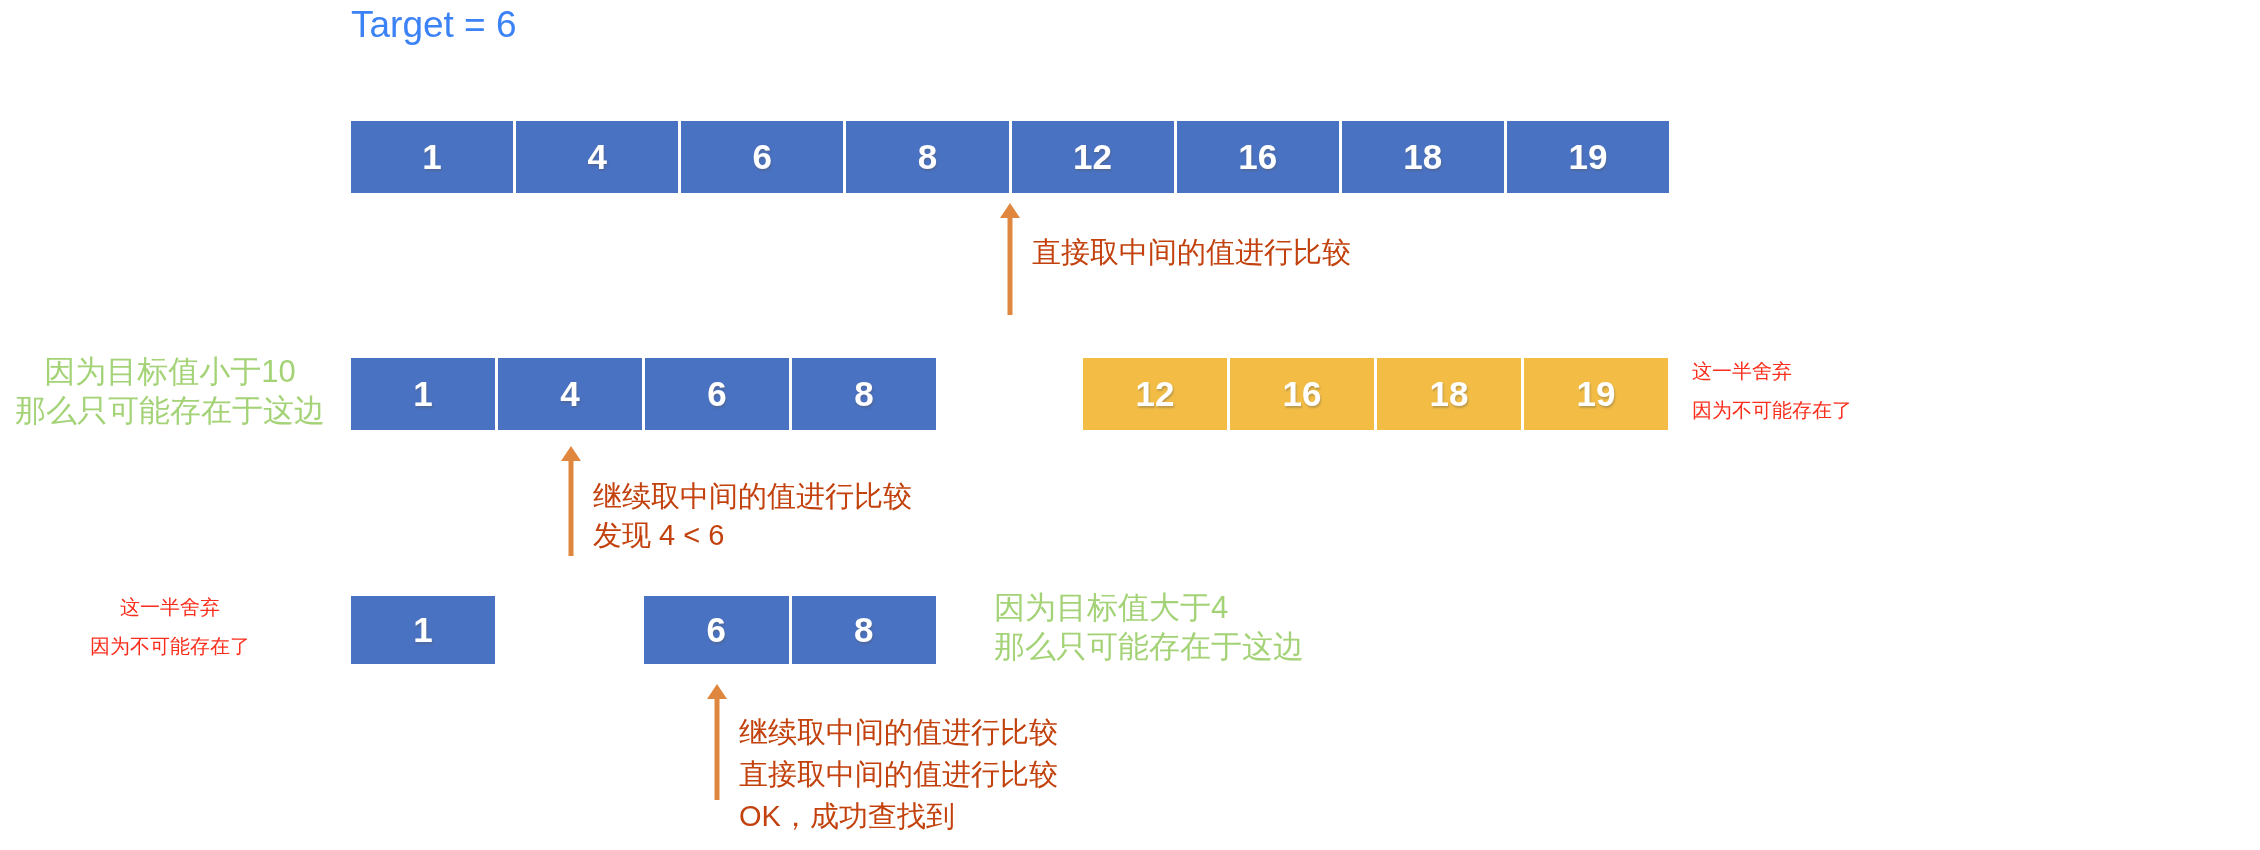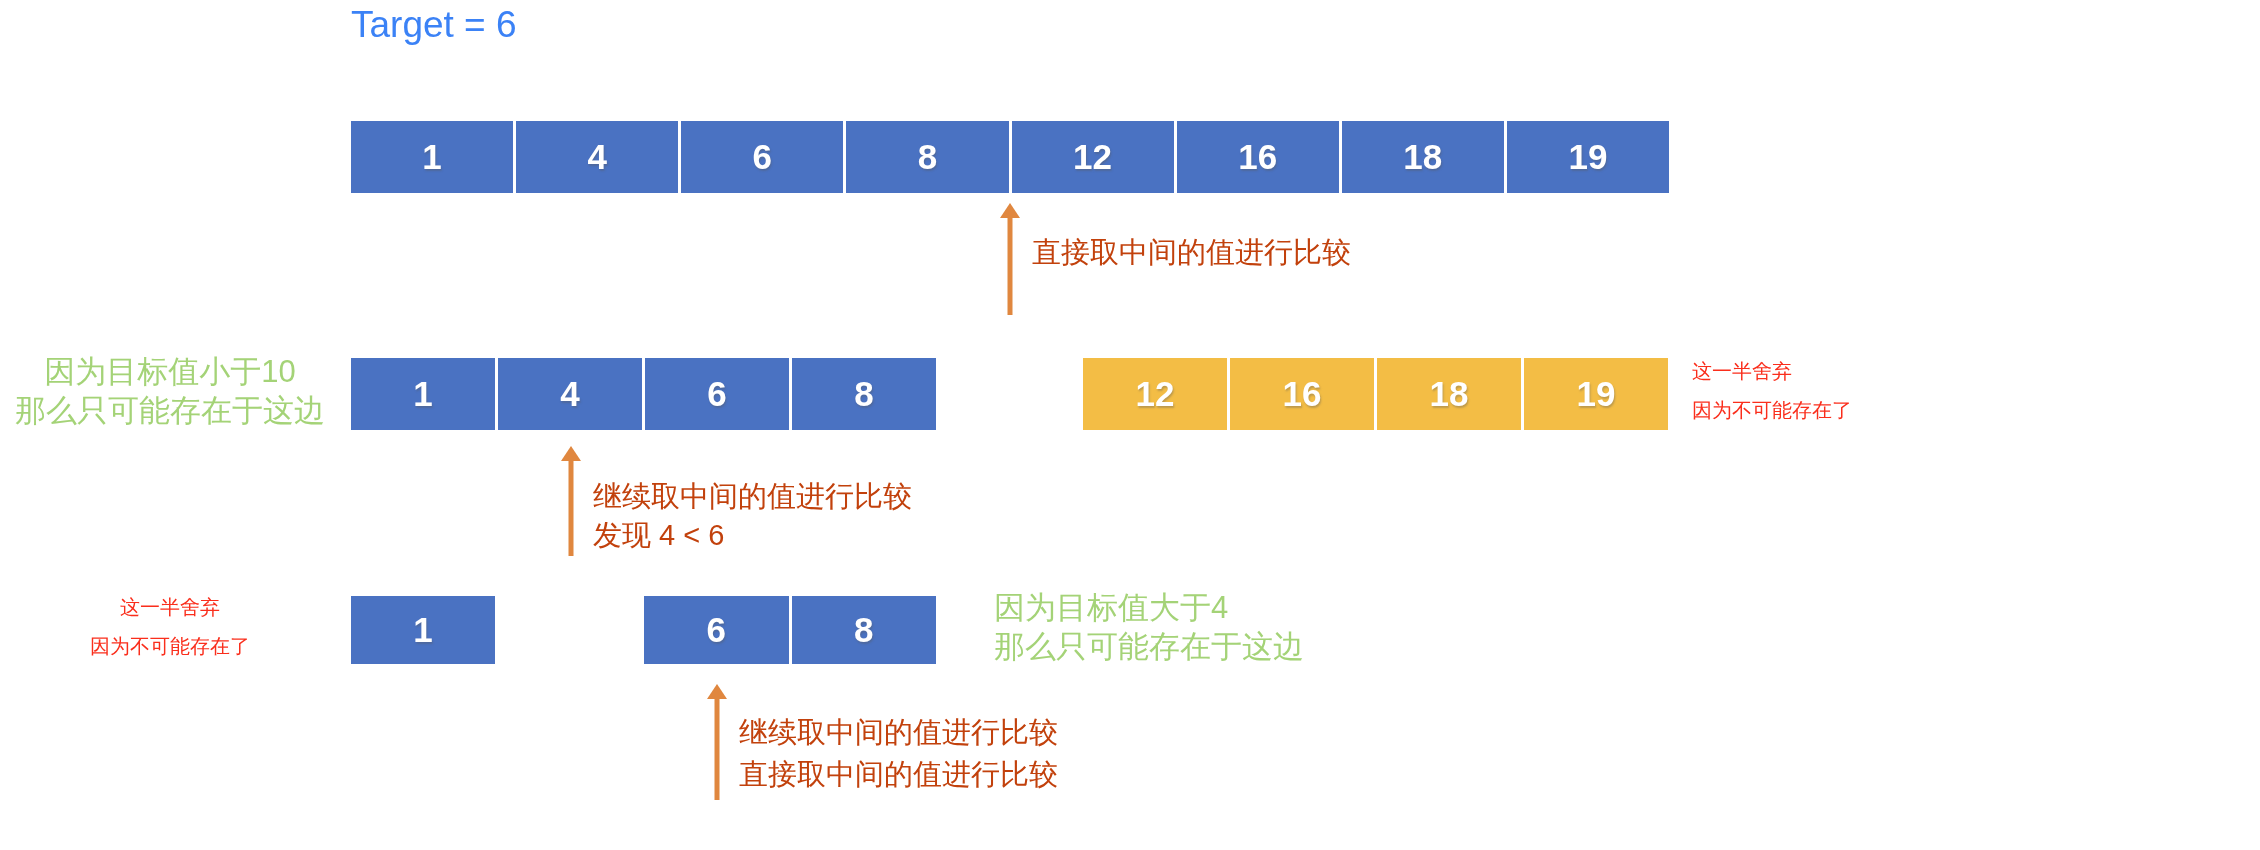--- a/index.html
+++ b/index.html
@@ -149,15 +149,16 @@
   </div>
 
   <div class="arrow-up" style="left:707px;top:684px;height:116px;">
     <div class="head"></div>
     <div class="stem"></div>
   </div>
 
   <div class="note" style="left:739px;top:711px;line-height:42px;">
     <div>继续取中间的值进行比较</div>
     <div>直接取中间的值进行比较</div>
+    <div>OK，成功查找到</div>
   </div>
 
 </div>
 
 </body></html>

